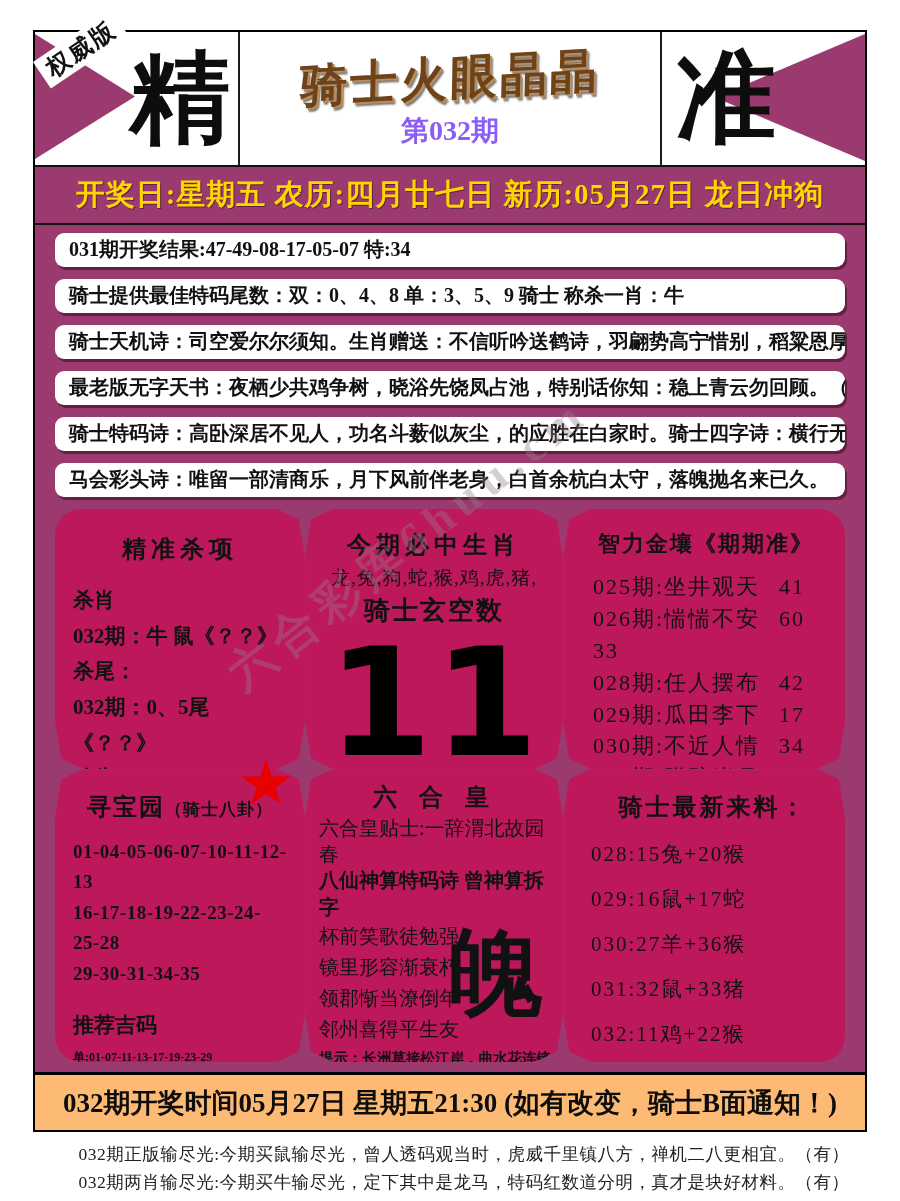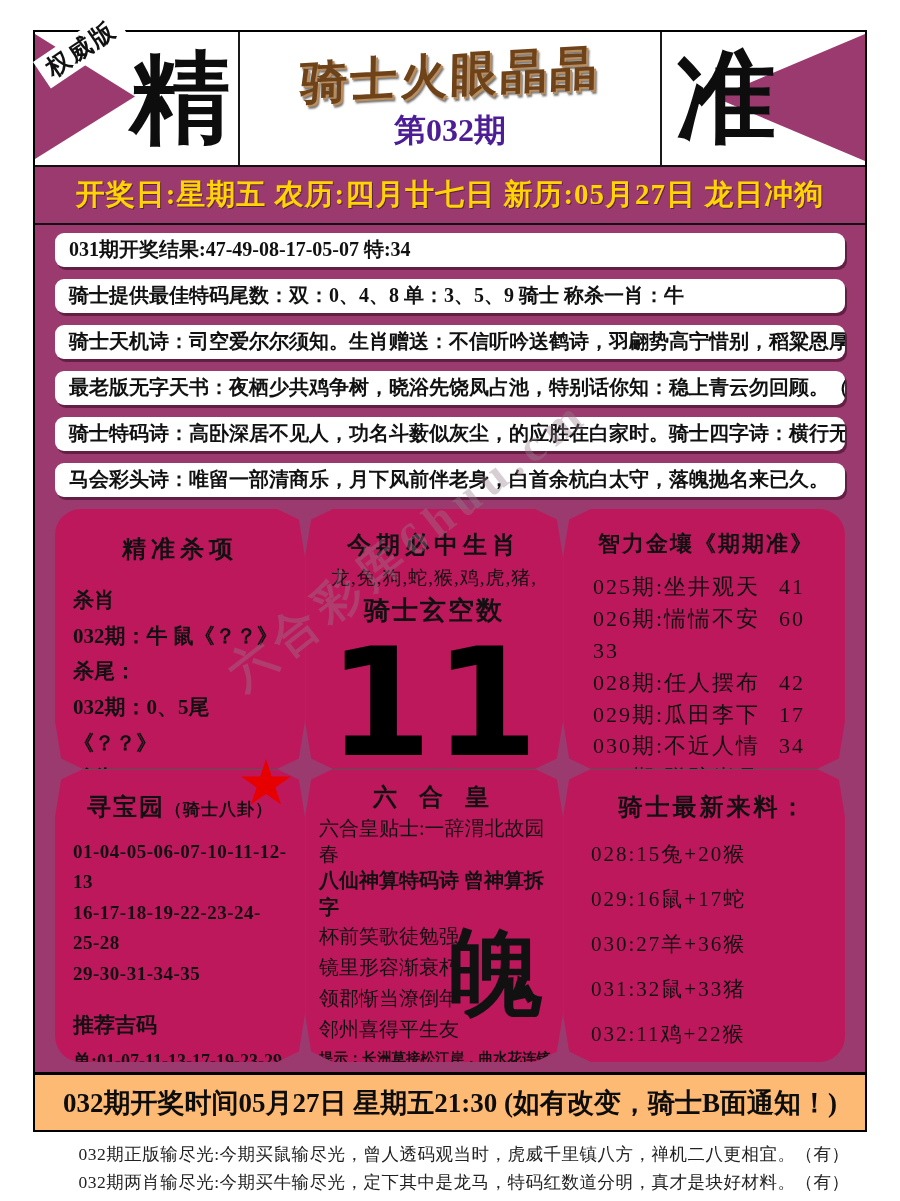--- a/index.html
+++ b/index.html
@@ -17,21 +17,21 @@
     clip-path:polygon(0 0,100% 50%,0 100%); }
   .tri-right { position:absolute; right:0; top:2px; width:150px; height:127px; background:#9a3a6e;
     clip-path:polygon(100% 0,0 50%,100% 100%); }
   .corner-label { position:absolute; left:-2px; top:30px; transform:rotate(-34deg); transform-origin:left top;
     font-size:24px; font-weight:bold; color:#111; background:#fff; padding:0 8px; letter-spacing:2px; }
   .big-char { font-size:100px; font-weight:bold; color:#0d0d0d; line-height:1; z-index:2; }
   .h-left .big-char { margin-right:8px; }
   .h-right .big-char { margin-left:14px; }
   .main-title { font-size:47px; font-weight:bold; color:#6e431a; letter-spacing:3px;
     transform:rotate(-3deg) skewX(-4deg); text-shadow:2px 2px 0 #b98d5e, 3px 4px 2px rgba(0,0,0,.55); }
-  .issue-no { font-size:32px; font-weight:bold; color:#4c1d95; margin-top:2px; }
+  .issue-no { font-size:28px; font-weight:bold; color:#8b5cf6; margin-top:2px; }
 
   
   .banner-top { height:60px; background:#9a3a6e; border-top:2px solid #111; border-bottom:2px solid #111;
     display:flex; align-items:center; justify-content:center;
     color:#ffd400; font-size:29px; font-weight:bold; letter-spacing:1px; text-shadow:1px 1px 0 rgba(0,0,0,.4); }
   .banner-bottom { height:58px; background:#fdba74; border-top:3px solid #000;
     display:flex; align-items:center; justify-content:center;
     color:#0d0d0d; font-size:27px; font-weight:bold; }
 
   
@@ -69,21 +69,21 @@
   .box-zhili { padding:20px 26px 0 30px; }
   .box-zhili .box-title { letter-spacing:2px; font-size:22px; margin-bottom:12px; }
   .zhili-row { display:flex; justify-content:space-between; font-size:22px; letter-spacing:2px; line-height:1.45; }
   .zhili-row .val { padding-right:14px; }
 
   .box-xunbao { padding-top:22px; }
   .box-xunbao .box-title { font-size:24px; letter-spacing:2px; margin-bottom:14px; }
   .box-xunbao .box-title .small { font-size:17px; letter-spacing:1px; }
   .xb-num { font-size:19px; font-weight:bold; line-height:1.6; letter-spacing:0.5px; font-family:"Liberation Serif",serif; }
   .xb-rec { font-size:21px; font-weight:bold; margin-top:22px; }
-  .xb-line { font-size:18px; font-weight:bold; margin-top:10px;text-decoration:underline; }
+  .xb-line { font-size:12px; font-weight:bold; margin-top:10px;text-decoration:underline; }
 
   .box-lhh { padding:12px 12px 0 14px; }
   .box-lhh .box-title { letter-spacing:8px; margin-bottom:2px; }
   .lhh-tip { font-size:20px; line-height:1.3; }
   .lhh-sub { font-size:20px; font-weight:bold; line-height:1.35; }
   .lhh-poem-wrap { position:relative; }
   .lhh-poem { font-size:20px; line-height:1.55; }
   .lhh-big { position:absolute; right:8px; top:6px; font-size:94px; font-weight:bold; line-height:1;
     font-family:"DejaVu Sans","Liberation Sans",sans-serif; }
   .lhh-hint { font-size:14.5px; font-weight:bold; margin-top:4px; }

